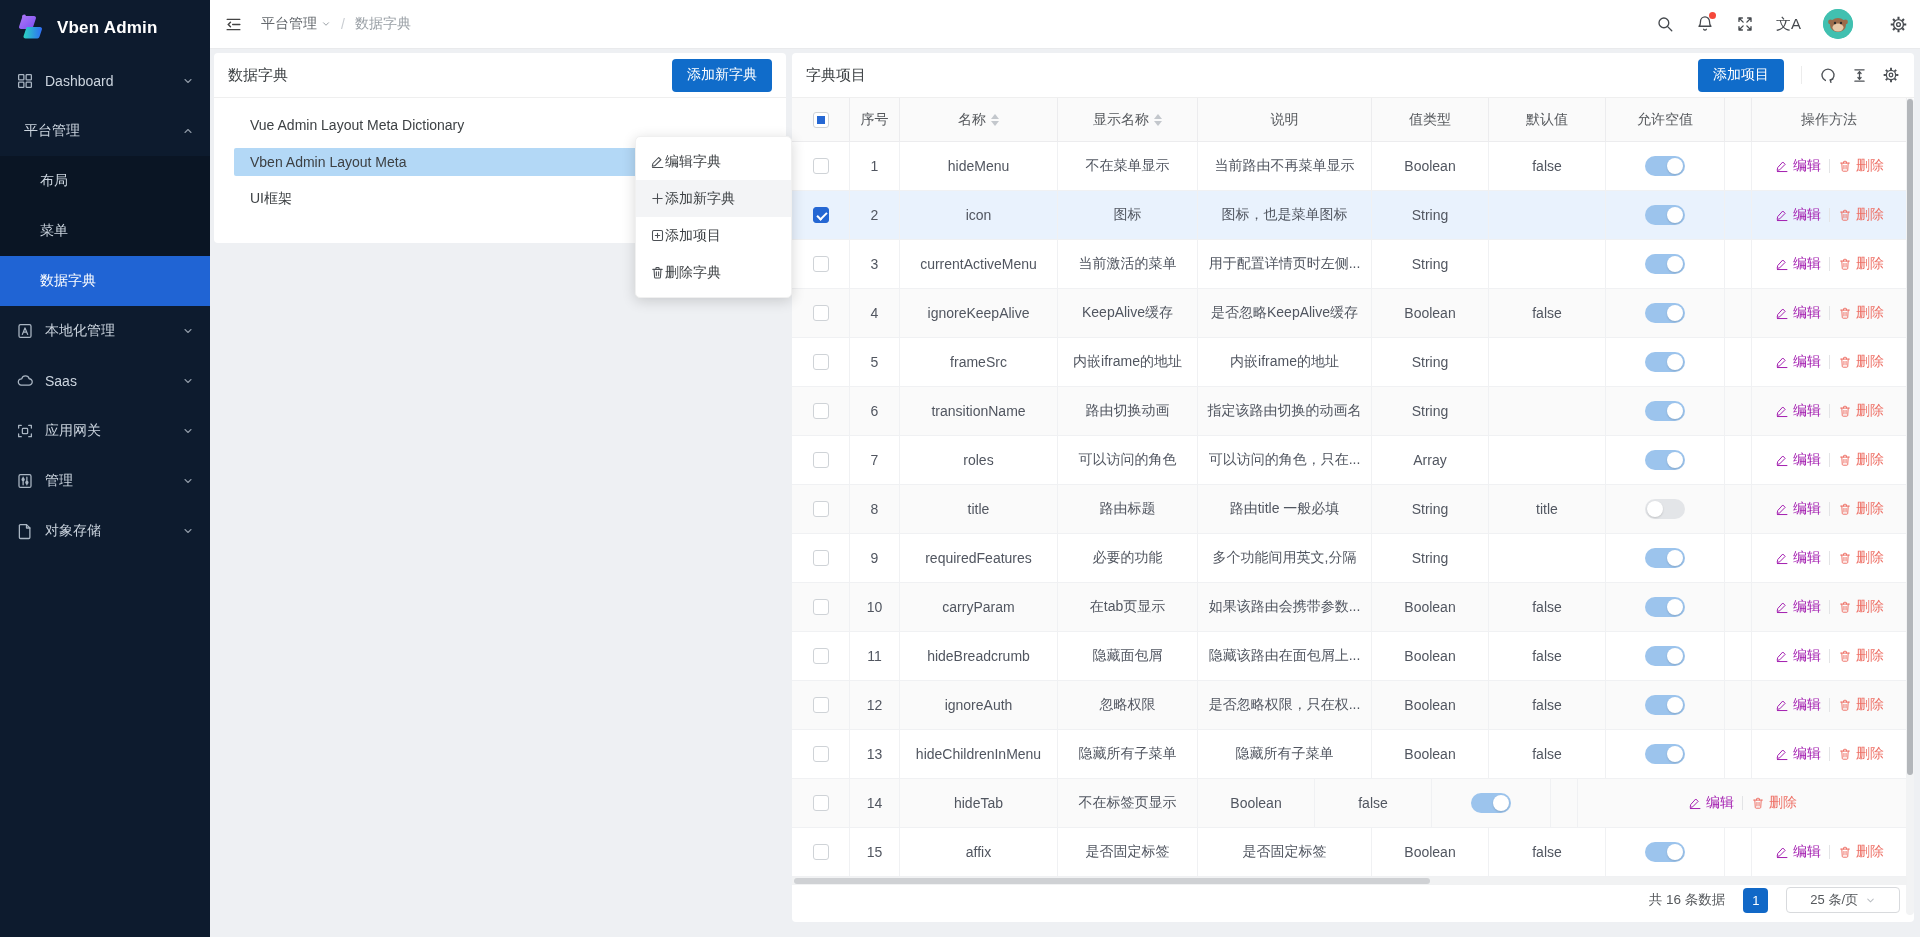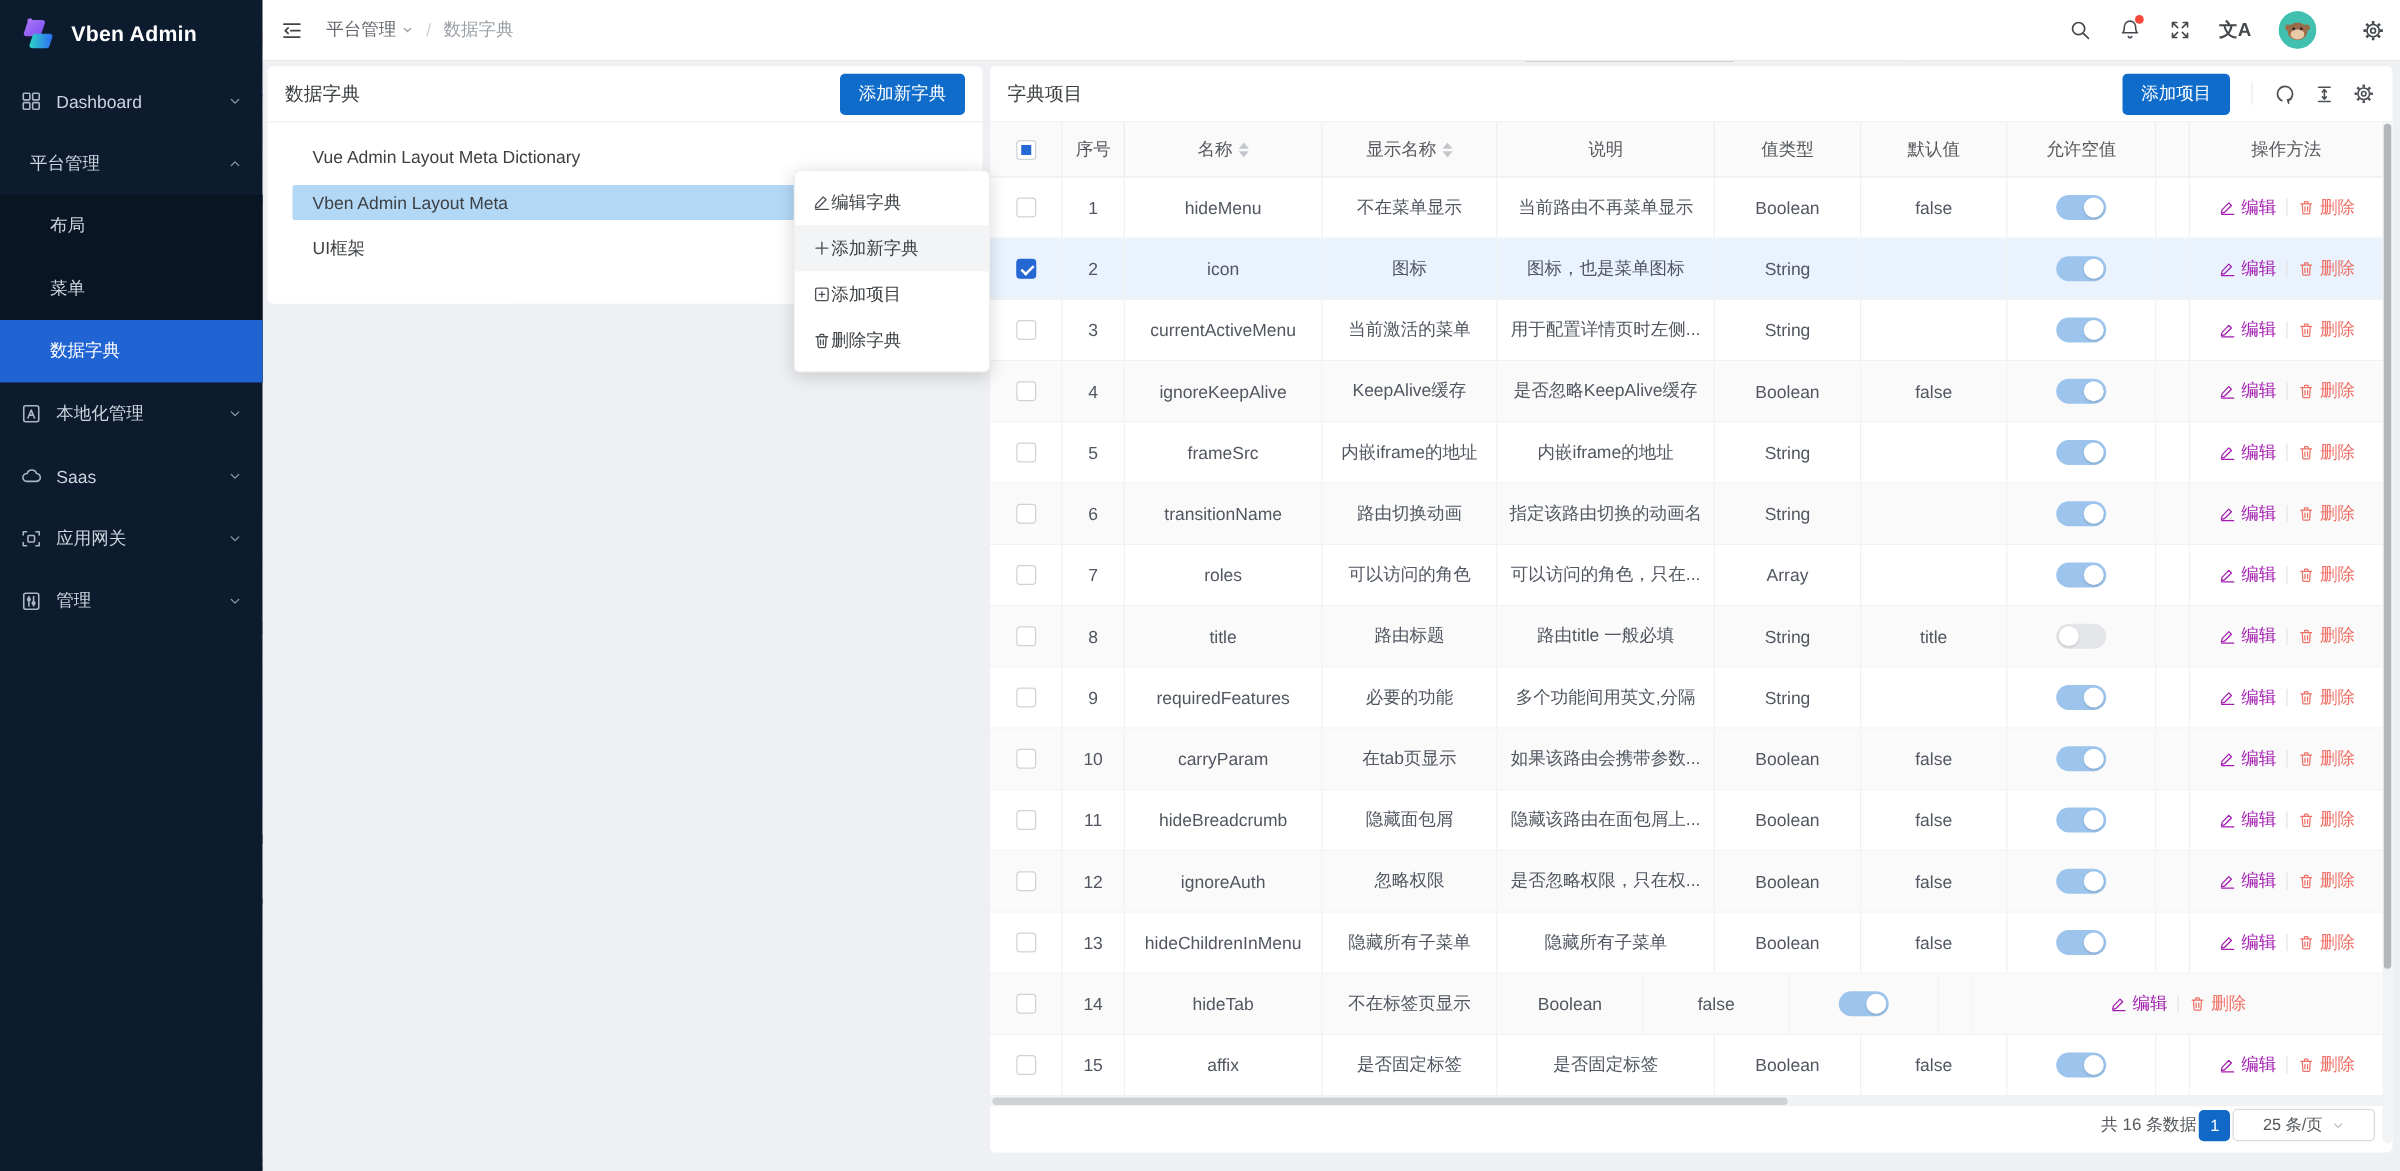--- a/index.html
+++ b/index.html
@@ -19,21 +19,21 @@
   
   .topbar{position:fixed;left:210px;top:0;width:1710px;height:49px;background:#fff;border-bottom:1px solid #e9eaec;display:flex;align-items:center;z-index:4}
   .fold-btn{margin-left:14px;color:#444;cursor:pointer}
   .breadcrumb{display:flex;align-items:center;margin-left:18px;font-size:14px}
   .bc-root{color:#64686d;display:flex;align-items:center;gap:4px;cursor:pointer}
   .bc-sep{color:#c9cdd2;margin:0 10px}
   .bc-current{color:#9aa0a6}
   .top-actions{margin-left:auto;display:flex;align-items:center;gap:22px;margin-right:10px}
   .top-icon{color:#45494e;cursor:pointer;position:relative}
   .badge-dot{position:absolute;right:-2px;top:-3px;width:7px;height:7px;border-radius:50%;background:#f5483b}
-  .locale-icon{font-size:15px;color:#45494e;font-weight:bold}
+  .locale-icon{font-size:15px;color:#45494e;font-weight:normal}
   .avatar{width:30px;height:30px;border-radius:50%;background:#41c0b0;overflow:hidden;cursor:pointer;position:relative}
   .settings-btn{margin-left:14px;margin-right:2px}
   
   .content{position:fixed;left:210px;top:49px;width:1710px;height:888px;background:#eef0f3}
   .card{position:absolute;background:#fff;border-radius:4px}
   .card-head{height:45px;display:flex;align-items:center;padding:0 14px;border-bottom:1px solid #efefef}
   .card-title{font-size:15px;color:#3c4043}
   .primary-btn{margin-left:auto;height:33px;padding:0 15px;background:#106cca;color:#fff;font-size:14px;border:none;border-radius:4px;display:flex;align-items:center;cursor:pointer}
   .dict-card{left:4px;top:4px;width:572px;height:190px}
   .dict-list{padding:13px 20px 0 20px}
@@ -69,21 +69,21 @@
   .actions{display:flex;align-items:center;gap:8px}
   .act{display:flex;align-items:center;gap:4px;font-size:14px;cursor:pointer;text-decoration:none}
   .act.edit{color:#a21caf}
   .act.del{color:#ee7066}
   .act-sep{width:1px;height:14px;background:#e3e4e6}
   
   .vscroll{position:absolute;right:0;top:45px;width:8px;height:817px;background:#f2f3f4;border-radius:4px}
   .vscroll .thumb{position:absolute;left:1px;top:1px;width:6px;height:676px;background:#b3b6ba;border-radius:3px;cursor:pointer}
   .hscroll{position:absolute;left:0;top:824px;width:1115px;height:8px;background:#f1f2f3}
   .hscroll .thumb{position:absolute;left:2px;top:1px;width:636px;height:6px;background:#cfd1d4;border-radius:3px;cursor:pointer}
-  .pager{position:absolute;right:14px;bottom:9px;display:flex;align-items:center;gap:2px}
+  .pager{position:absolute;right:14px;bottom:9px;display:flex;align-items:center;gap:18px}
   .pager-total{font-size:13.5px;color:#55585c}
   .page-btn{width:25px;height:25px;background:#1168c7;color:#fff;border-radius:4px;display:flex;align-items:center;justify-content:center;font-size:13px;cursor:pointer}
   .size-select{height:26px;border:1px solid #d8dadd;border-radius:4px;background:#fff;display:flex;align-items:center;gap:7px;padding:0 23px;font-size:13px;color:#55585c;cursor:pointer}
   .size-select .chev{color:#b9bdc2}
   
   .ctx-menu{position:absolute;left:425px;top:87px;width:157px;background:#fff;border-radius:5px;box-shadow:0 3px 14px rgba(0,0,0,.16);border:1px solid #f0f0f0;padding:6px 0;z-index:9}
   .ctx-item{height:37px;display:flex;align-items:center;padding:0 14px;font-size:14px;color:#3d4144;cursor:pointer}
   .ctx-item.hover{background:#f3f4f6}
   .ctx-item .ci{color:#4c5055}
 </style>
@@ -190,20 +190,34 @@
       <div class="nav-item">
         <span class="nav-icon">
           <svg width="18" height="18" viewBox="0 0 24 24" fill="none" stroke="currentColor" stroke-width="1.7" stroke-linecap="round" stroke-linejoin="round">
             <rect x="4" y="3.5" width="16" height="17" rx="2"></rect>
             <path d="M9.5 7v10M14.5 7v10"></path>
             <circle cx="9.5" cy="10" r="1.4" fill="currentColor"></circle>
             <circle cx="14.5" cy="14" r="1.4" fill="currentColor"></circle>
           </svg>
         </span>
         <span class="nav-label">管理</span>
+        <span class="nav-chevron">
+          <svg width="12" height="12" viewBox="0 0 24 24" fill="none" stroke="currentColor" stroke-width="2.2" stroke-linecap="round" stroke-linejoin="round">
+            <path d="M6 9l6 6 6-6"></path>
+          </svg>
+        </span>
+      </div>
+      <div class="nav-item">
+        <span class="nav-icon">
+          <svg width="18" height="18" viewBox="0 0 24 24" fill="none" stroke="currentColor" stroke-width="1.7" stroke-linecap="round" stroke-linejoin="round">
+            <path d="M6 3.5h8l4.5 4.5v12.5a1.5 1.5 0 0 1-1.5 1.5H6a1.5 1.5 0 0 1-1.5-1.5v-15A1.5 1.5 0 0 1 6 3.5z"></path>
+            <path d="M14 3.5V8h4.5"></path>
+          </svg>
+        </span>
+        <span class="nav-label">对象存储</span>
         <span class="nav-chevron">
           <svg width="12" height="12" viewBox="0 0 24 24" fill="none" stroke="currentColor" stroke-width="2.2" stroke-linecap="round" stroke-linejoin="round">
             <path d="M6 9l6 6 6-6"></path>
           </svg>
         </span>
       </div>
     </nav>
 </aside>
 
 <header class="topbar">

